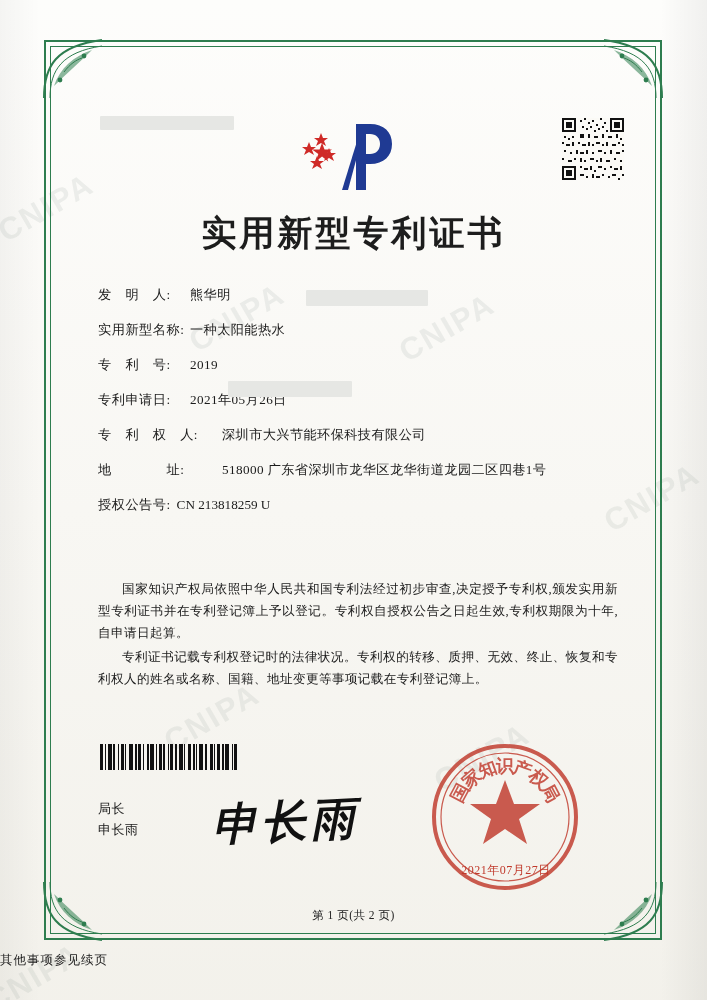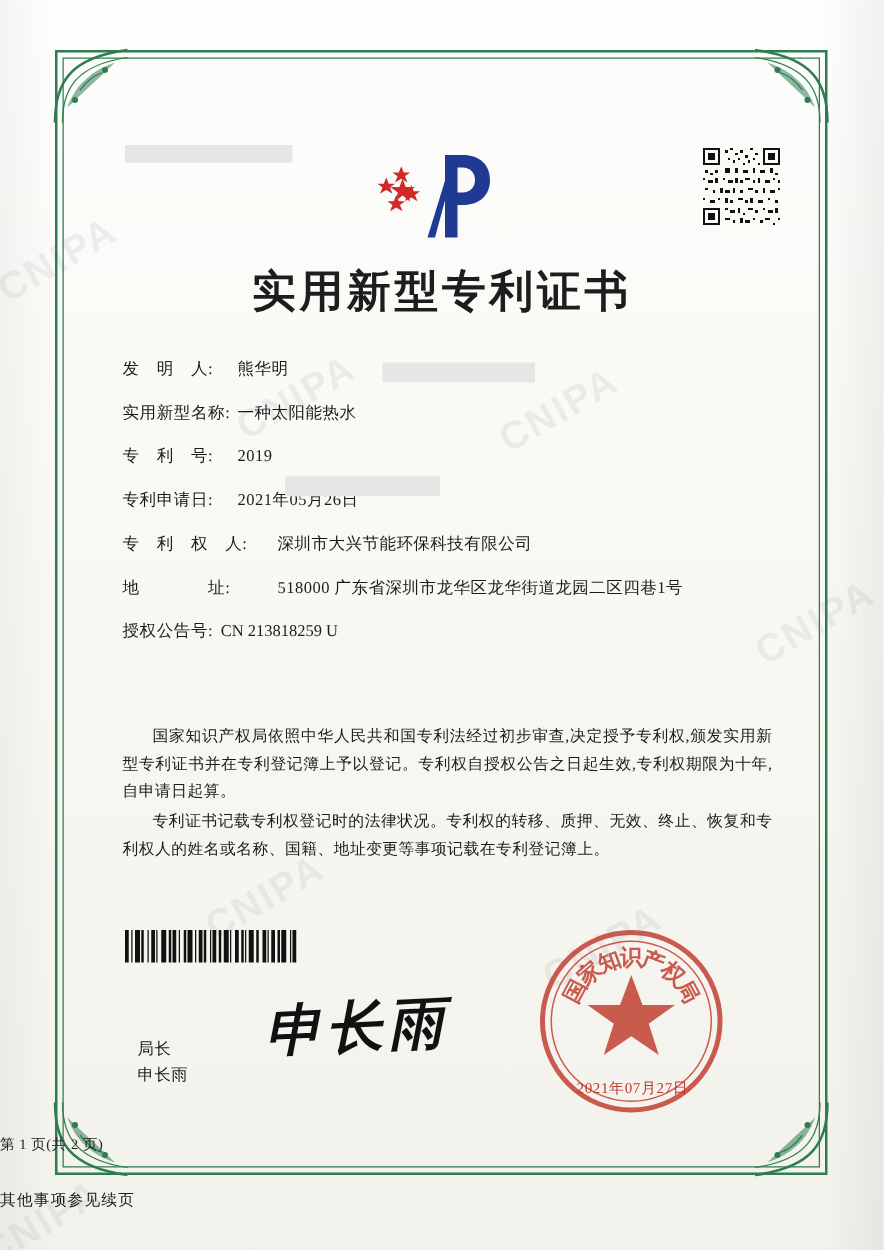--- a/index.html
+++ b/index.html
@@ -165,26 +165,25 @@
   }
   .barcode i {
     display: block;
     background: #111;
     height: 100%;
   }
 
   
   .sig-block {
     position: absolute;
-    left: 98px; top: 828px;
+    left: 98px; top: 798px;
     font-size: 13px;
     line-height: 21px;
     letter-spacing: 0.5px;
     color: #1b1b1b;
-    margin-left: 12px;
   }
   .handwriting {
     position: absolute;
     left: 212px; top: 792px;
     font-size: 45px;
     font-family: "DejaVu Serif", serif;
     font-style: italic;
     font-weight: bold;
     color: #111;
     letter-spacing: 4px;
@@ -204,21 +203,21 @@
     text-align: center;
     font-size: 12px;
     color: #c0392b;
     letter-spacing: 0.5px;
   }
 
   .page-num {
     position: absolute;
     left: 0; right: 0;
     top: 908px;
-    text-align: left;
+    text-align: center;
     font-size: 11.5px;
     color: #222;
     letter-spacing: 0.5px;
   }
   .footer-note {
     position: absolute;
     left: 0; right: 0;
     top: 952px;
     text-align: left;
     font-size: 12.5px;

